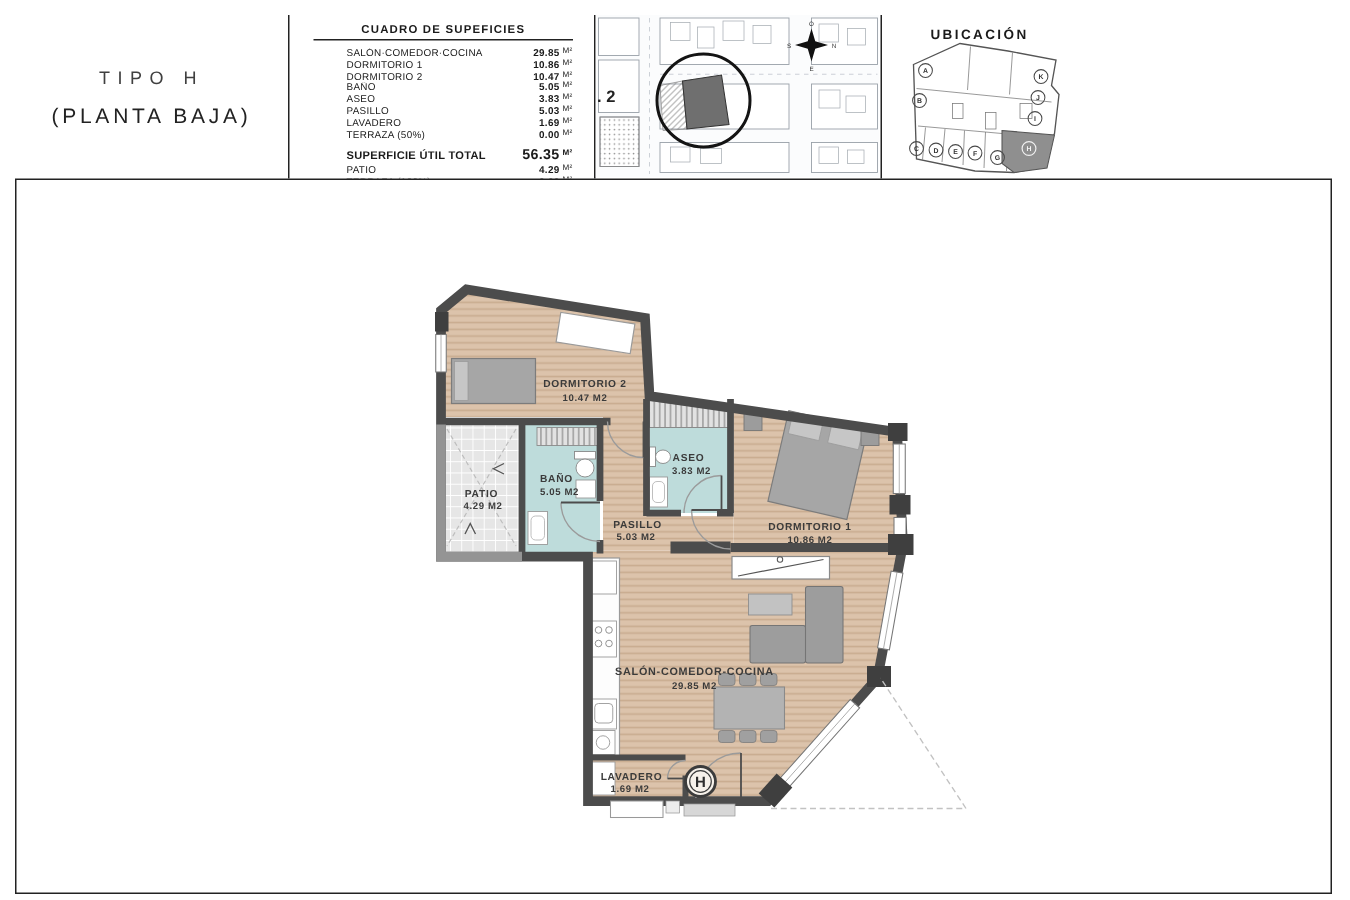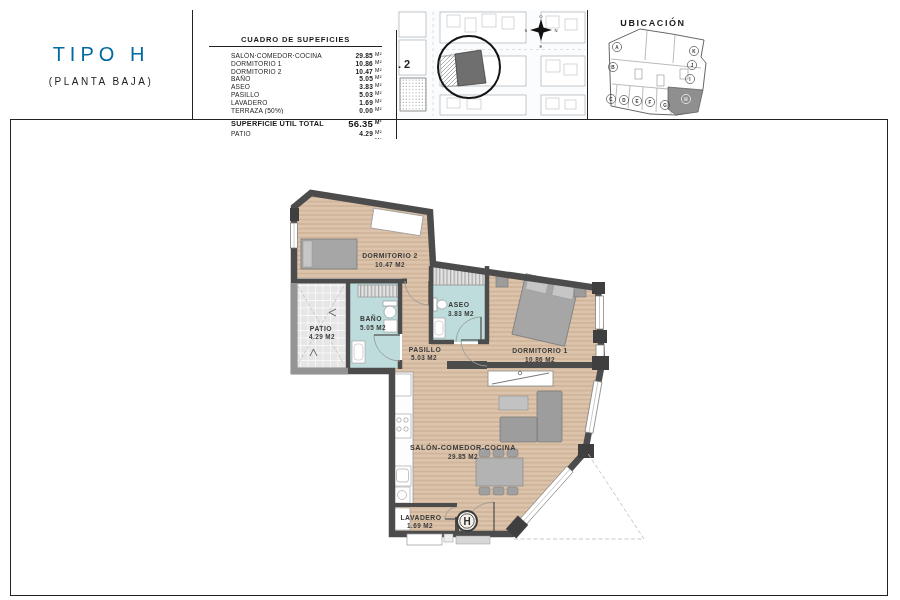--- a/index.html
+++ b/index.html
@@ -2,26 +2,26 @@
 <html><head>
 <meta charset="utf-8">
 <style>
   html,body{margin:0;padding:0;background:#fff;}
   body{width:900px;height:600px;position:relative;font-family:"Liberation Sans",sans-serif;color:#1a1a1a;overflow:hidden;}
   .frame{position:absolute;left:10px;top:10px;width:878px;height:586px;border:1.6px solid #222;box-sizing:border-box;}
   .header{position:absolute;left:10px;top:10px;width:878px;height:110px;display:flex;border-bottom:1.6px solid #222;box-sizing:border-box;background:#fff;z-index:2;}
   .hcell{box-sizing:border-box;border-right:1.4px solid #222;height:100%;overflow:hidden;position:relative;}
   .hcell:last-child{border-right:none;}
   .c-title{width:183px;display:flex;flex-direction:column;align-items:center;justify-content:center;gap:10px;}
-  .c-table{width:204px;padding:3px 8px 0 10px;margin-top:20px;}
+  .c-table{width:204px;padding:3px 8px 0 10px;}
   .c-map{width:191px;}
   .c-ubi{width:167px;}
   .c-ori{width:133px;}
-  .tipo{font-size:20px;letter-spacing:5px;color:#0369a1;}
-  .planta{font-size:10px;letter-spacing:2.5px;color:#222;}
+  .tipo{font-size:12px;letter-spacing:5px;color:#404040;}
+  .planta{font-size:14px;letter-spacing:2.5px;color:#222;}
   .stitle{display:block;margin:2px 6px 5px 6px;padding-bottom:2px;border-bottom:1px solid #222;text-align:center;font-size:7.6px;font-weight:bold;letter-spacing:0.8px;white-space:nowrap;}
   .srow{display:flex;align-items:baseline;height:7.8px;font-size:6.6px;letter-spacing:0.2px;white-space:nowrap;}
   .srow .lab{flex:1;overflow:hidden;padding-left:28px;}
   .srow .val{width:27px;text-align:right;font-weight:bold;}
   .srow .unit{width:13px;font-size:5.4px;padding-left:2px;transform:translateY(-2px);display:inline-block;}
   .srow.total{height:13px;font-size:7.4px;font-weight:bold;margin-top:3px;align-items:center;}
   .srow.total .val{font-size:9.5px;width:30px;}
   svg{display:block;}
   .paneltitle{font-weight:bold;letter-spacing:1.6px;}
   .plan-svg{position:absolute;left:0;top:0;z-index:1;}

